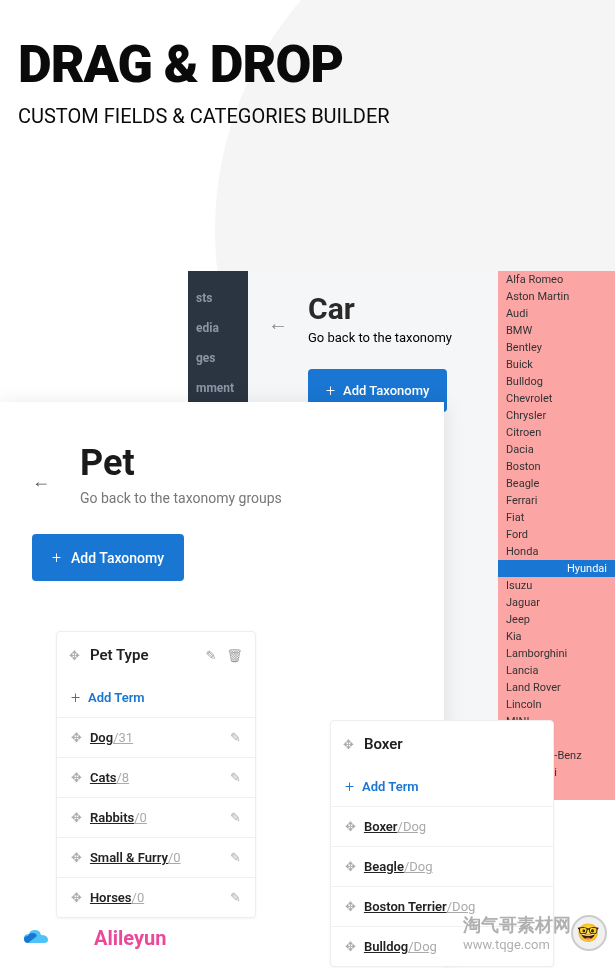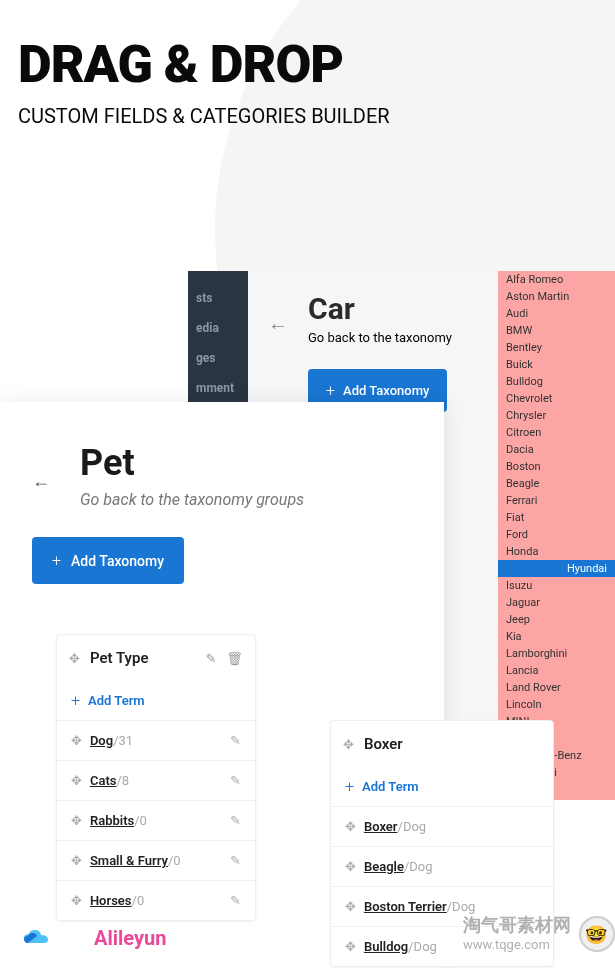--- a/index.html
+++ b/index.html
@@ -23,44 +23,44 @@
 .back-btn { margin: 24px 0 0 0; background: #1976d2; color: #fff; border: none; padding: 12px 18px; border-radius: 4px; font-size: 13px; font-weight: 500; display: inline-flex; align-items: center; gap: 8px; cursor: pointer; }
 
 .car-list { position: absolute; right: 0; top: 0; width: 117px; height: 529px; background: #fca5a5; overflow: hidden; font-size: 11px; color: #333; }
 .car-item { padding: 2px 8px; white-space: nowrap; }
 .car-item.sel { background: #1976d2; color: #fff; text-align: right; }
 
 .front-panel { position: absolute; left: 0; top: 402px; width: 444px; height: 566px; background: #fff; box-shadow: 0 2px 20px rgba(0,0,0,0.1); }
 .front-header { padding: 40px 0 0 80px; position: relative; }
 .front-arrow { position: absolute; left: 32px; top: 68px; font-size: 18px; color: #555; }
 .front-title { font-size: 36px; font-weight: 700; color: #1a1a1a; }
-.front-sub { font-size: 16px; color: #777; margin-top: 6px; font-style: italic; }
+.front-sub { font-size: 14px; color: #777; margin-top: 6px; }
 .front-btn { margin: 28px 0 0 32px; background: #1976d2; color: #fff; border: none; padding: 14px 20px; border-radius: 4px; font-size: 14px; font-weight: 500; display: inline-flex; align-items: center; gap: 10px; cursor: pointer; }
 .plus { font-size: 16px; font-weight: 300; }
 
 .tax-card { margin: 50px 0 0 56px; width: 200px; background: #fff; border: 1px solid #eee; border-radius: 4px; box-shadow: 0 1px 3px rgba(0,0,0,0.05); }
 .tax-head { display: flex; align-items: center; padding: 14px 12px; }
 .drag-icon { color: #aaa; font-size: 13px; margin-right: 10px; cursor: move; }
 .tax-title { font-size: 15px; font-weight: 600; color: #222; flex: 1; }
 .tax-actions { display: flex; gap: 10px; color: #999; font-size: 13px; }
 .tax-actions span { cursor: pointer; }
 .add-term { padding: 10px 14px; color: #1976d2; font-size: 13px; font-weight: 600; cursor: pointer; display: flex; align-items: center; gap: 8px; }
 .term-row { padding: 12px 14px; border-top: 1px solid #f0f0f0; display: flex; align-items: center; font-size: 13px; }
 .term-row .drag-icon { margin-right: 8px; }
 .term-name { font-weight: 600; color: #222; text-decoration: underline; }
-.term-count { color: #aaa; }
+.term-count { color: #aaa; text-decoration: underline; }
 .term-edit { margin-left: auto; color: #aaa; cursor: pointer; }
 
 .tax-card.breed { position: absolute; left: 274px; top: 670px; width: 224px; }
 
 .footer-logo { position: absolute; left: 22px; bottom: 18px; display: flex; align-items: center; gap: 8px; }
 .footer-logo-icon { width: 28px; height: 18px; }
 .footer-logo-text { font-size: 20px; font-weight: 700; color: #ec4899; margin-left: 36px; }
 
-.watermark { position: absolute; right: 0; bottom: 16px; display: flex; align-items: flex-end; gap: 8px; }
+.watermark { position: absolute; right: 8px; bottom: 16px; display: flex; align-items: center; }
 .wm-text { font-size: 18px; color: #b0b0b0; font-weight: 600; }
 .wm-sub { font-size: 13px; color: #b0b0b0; }
 .wm-avatar { width: 36px; height: 36px; border-radius: 50%; background: #f0f0f0; border: 2px solid #ccc; display: flex; align-items: center; justify-content: center; font-size: 18px; }
 </style>
 </head>
 <body>
 
 <div class="bg-shape"></div>
 
 <div class="hero">

